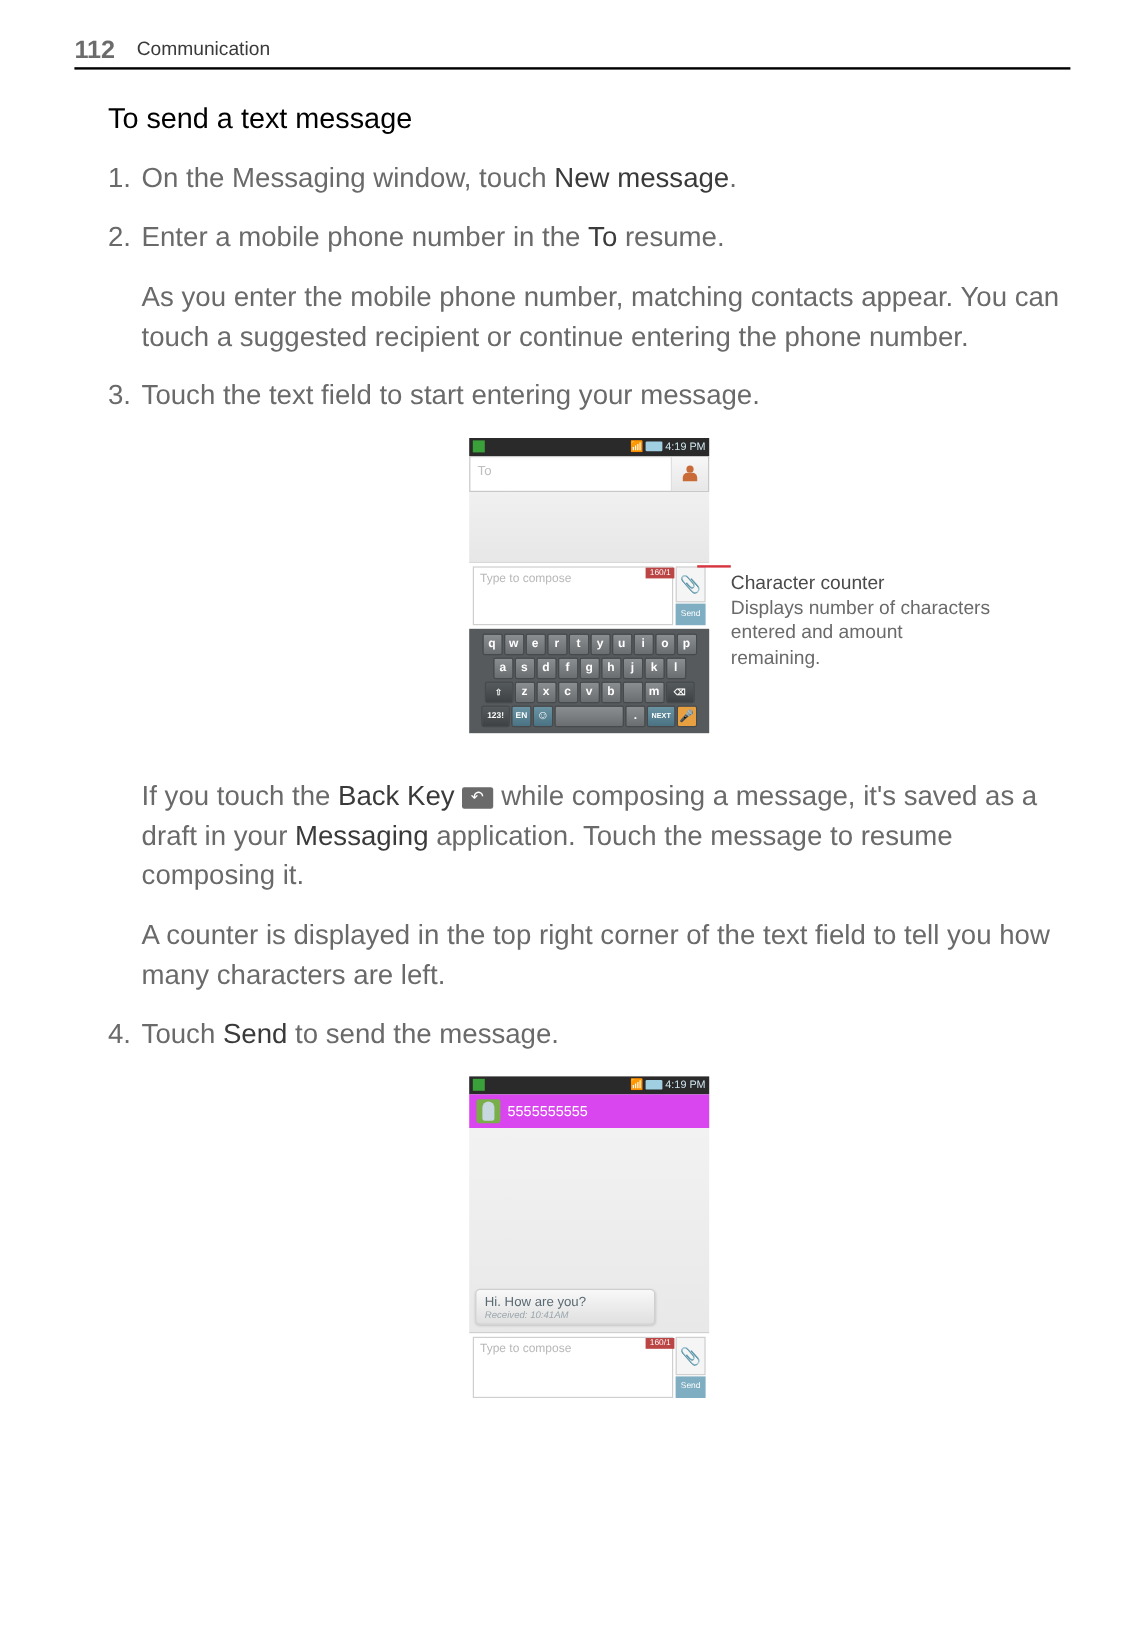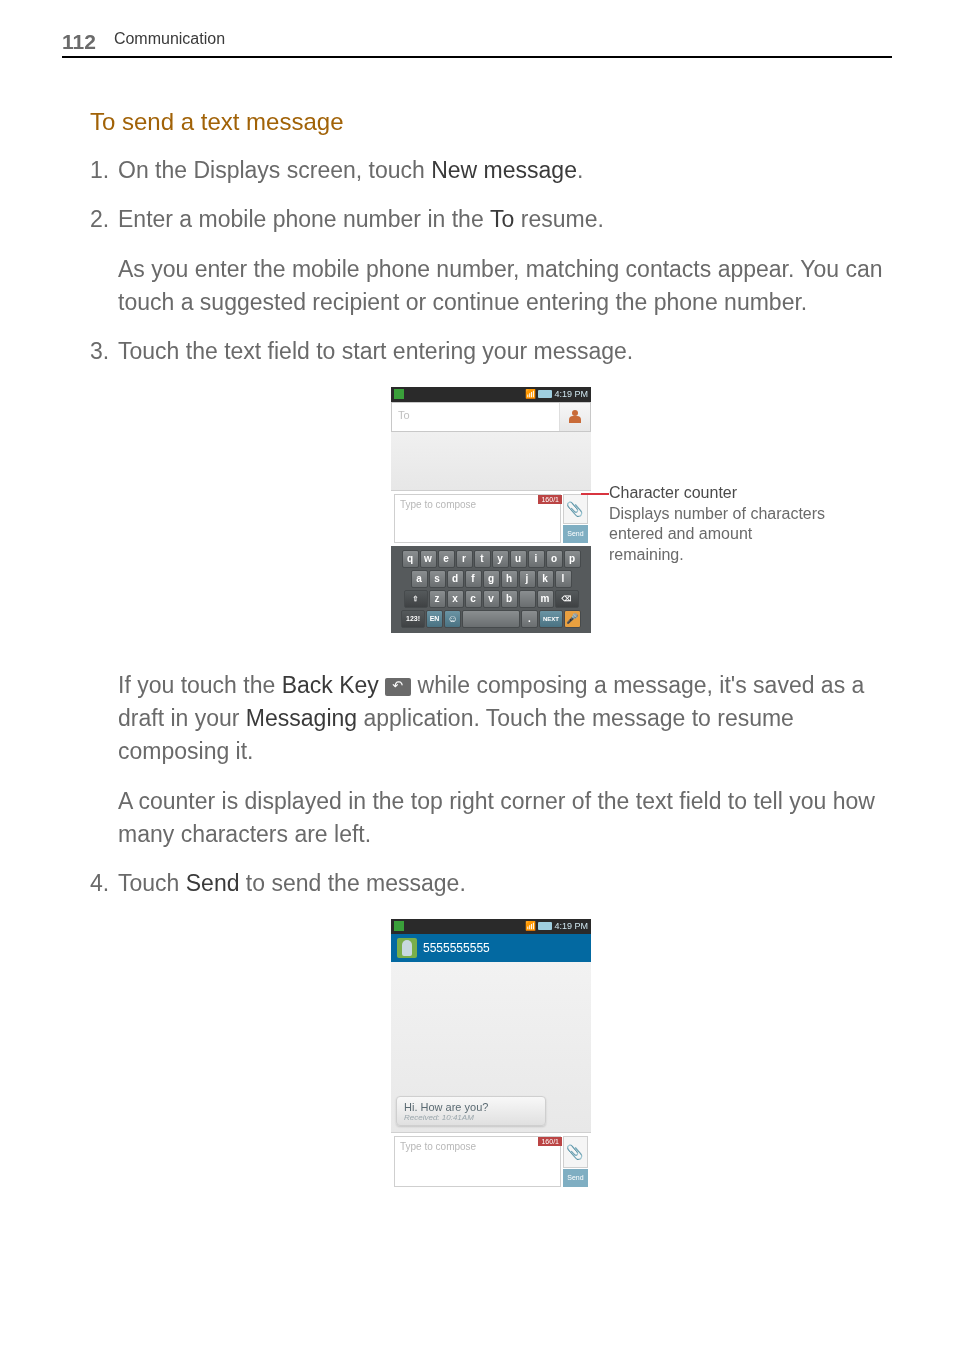--- a/index.html
+++ b/index.html
@@ -11,41 +11,41 @@
       width: 954px;
       height: 1372px;
       background: #fff;
       font-family: Arial, Helvetica, sans-serif;
       color: #6a6a6a;
       padding: 30px 62px 0 62px;
       position: relative;
     }
     .header {
       display: flex;
-      align-items: flex-start;
+      align-items: center;
       gap: 18px;
       border-bottom: 2px solid #000;
       padding-bottom: 2px;
-      margin-bottom: 50px;
+      margin-bottom: 28px;
     }
     .page-number {
       font-size: 21px;
       font-weight: bold;
       color: #6b6b6b;
     }
     .chapter-title {
       font-size: 16px;
       color: #3a3a3a;
       font-weight: 400;
     }
     .content {
       padding-left: 28px;
     }
     .section-heading {
-      color: #a16207;
+      color: #000000;
       font-size: 24px;
       margin-bottom: 18px;
       font-weight: 400;
     }
     .step {
       font-size: 23px;
       line-height: 1.45;
       color: #6a6a6a;
       margin-bottom: 16px;
       display: flex;
@@ -247,21 +247,21 @@
     .callout-line {
       position: absolute;
       top: 106px;
       left: 190px;
       width: 28px;
       height: 2px;
       background: #d8343f;
     }
     .callout {
       position: absolute;
-      top: 96px;
+      top: 112px;
       left: 218px;
       width: 220px;
       font-size: 16px;
       line-height: 1.3;
       color: #6a6a6a;
     }
     .callout .callout-title {
       color: #4a4a4a;
     }
     .back-key-icon {
@@ -276,21 +276,21 @@
     .back-key-icon::after {
       content: "↶";
       color: #fff;
       font-size: 13px;
       position: absolute;
       left: 7px;
       top: -1px;
     }
     
     .contact-bar {
-      background: #0369a1;
+      background: #d946ef;
       height: 28px;
       display: flex;
       align-items: center;
       padding: 0 6px;
       gap: 6px;
     }
     .avatar {
       width: 20px;
       height: 20px;
       background: #7aae4a;
@@ -351,21 +351,21 @@
   <span class="chapter-title">Communication</span>
 </div>
 
 <div class="content">
 
   <h2 class="section-heading">To send a text message</h2>
 
   <div class="step">
     <span class="step-num">1.</span>
     <span class="step-body">
-      <span>On the Displays screen, touch </span><span class="bold">New message</span><span>.</span>
+      <span>On the Messaging window, touch </span><span class="bold">New message</span><span>.</span>
     </span>
   </div>
 
   <div class="step">
     <span class="step-num">2.</span>
     <span class="step-body">
       <span>Enter a mobile phone number in the </span><span class="bold">To</span><span> resume.</span>
     </span>
   </div>
 

